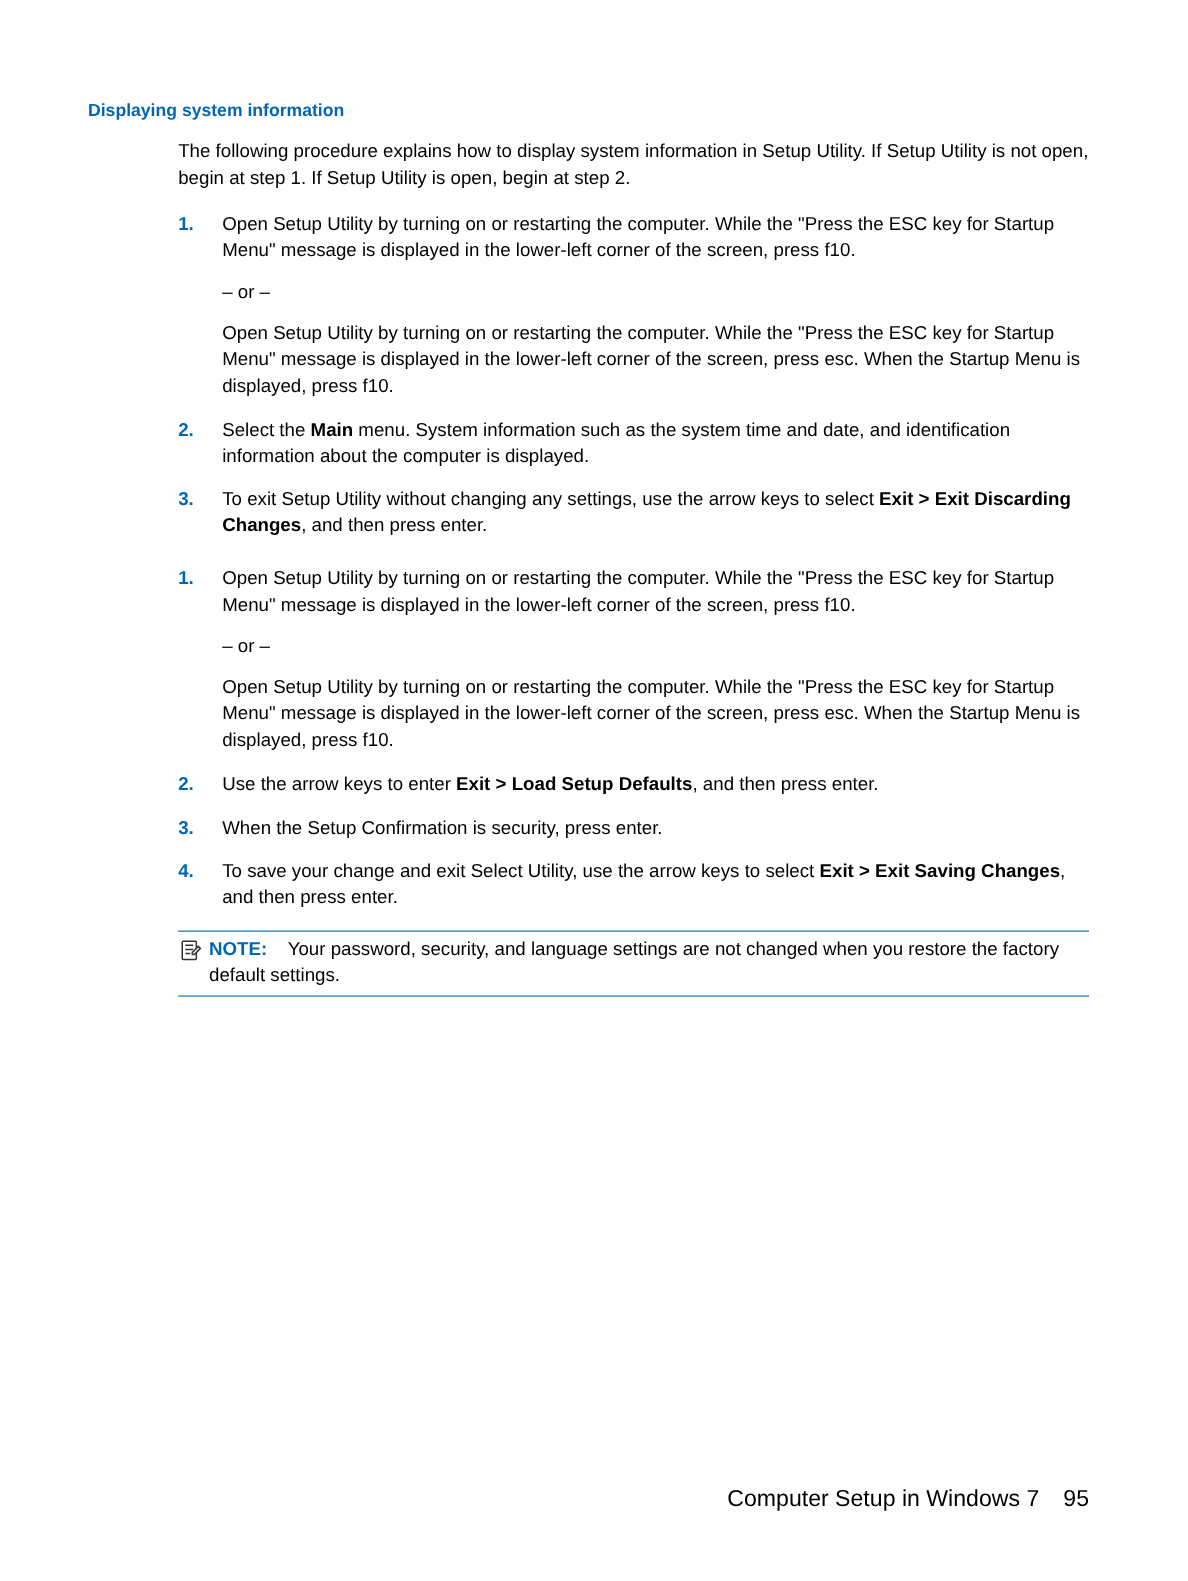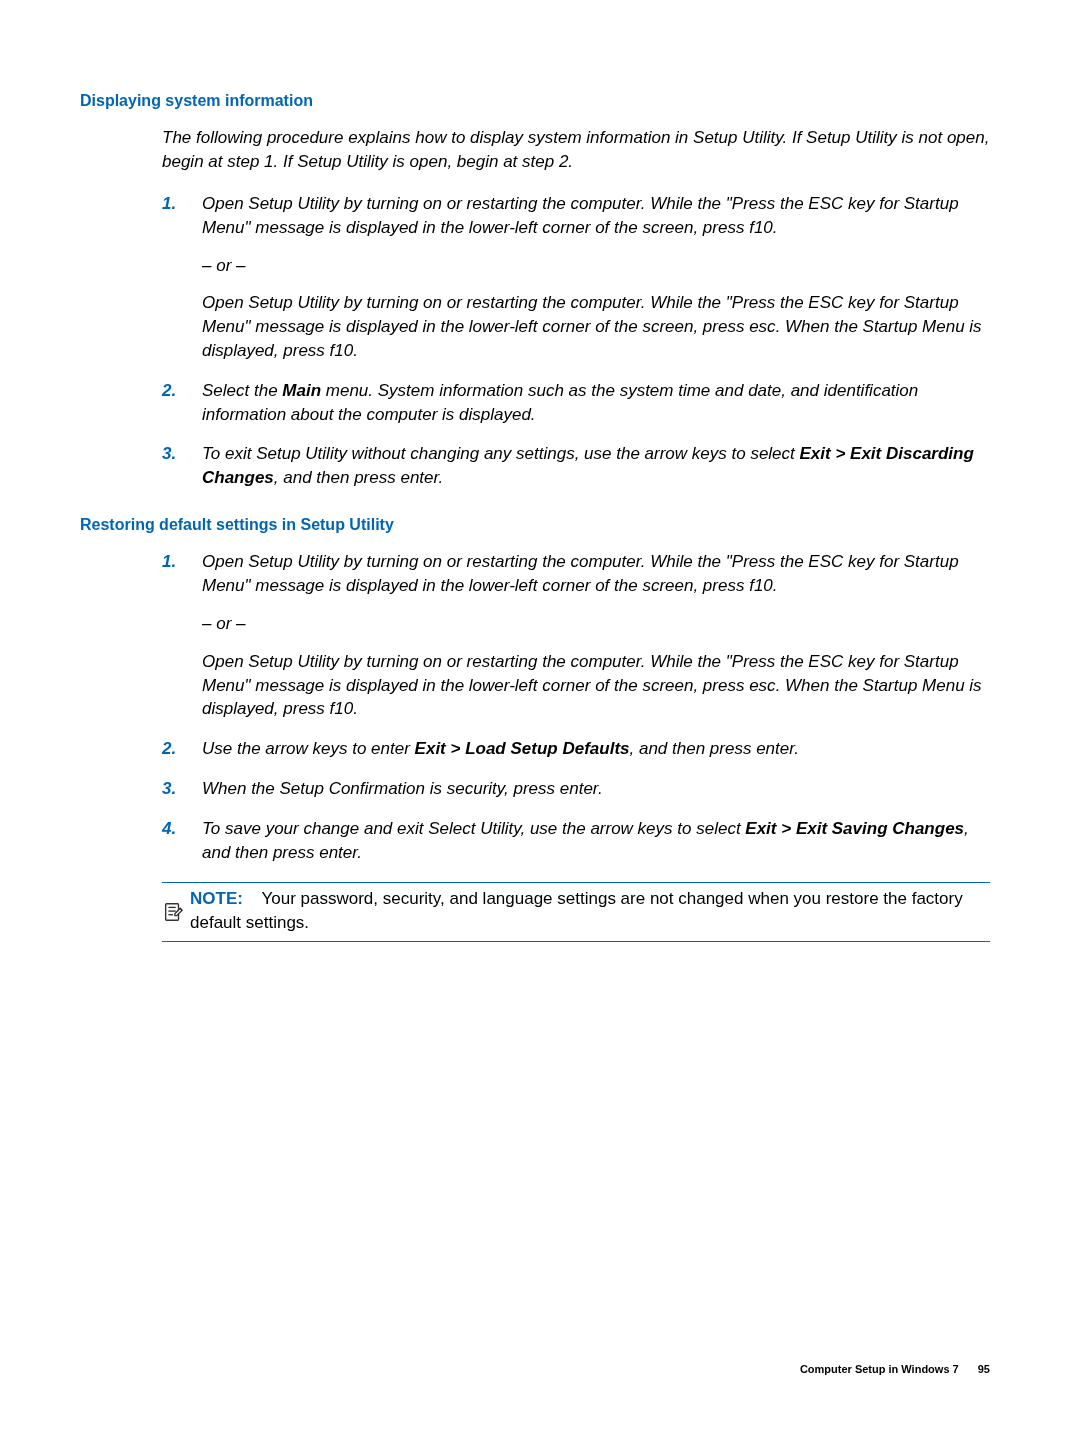--- a/index.html
+++ b/index.html
@@ -15,21 +15,20 @@
     line-height: 1.4;
   }
   .h2 {
     color: #0066b3;
     font-size: 16px;
     font-weight: bold;
     margin-bottom: 14px;
   }
   .content {
     margin-left: 82px;
-    font-style: italic;
   }
   .para { margin-bottom: 18px; }
   ol.steps {
     list-style: none;
     margin-left: 0;
     margin-bottom: 18px;
   }
   ol.steps > li {
     display: flex;
     margin-bottom: 16px;
@@ -45,36 +44,35 @@
   .or { margin: 14px 0; }
   .sub { margin-top: 14px; }
   .section2 { margin-top: 24px; }
   .note-block {
     margin-left: 82px;
     margin-right: 10px;
     border-top: 1px solid #0066b3;
     border-bottom: 1px solid #0066b3;
     padding: 4px 0 6px 0;
     display: flex;
-    align-items: center;
+    align-items: flex-start;
   }
   .note-icon {
     width: 22px;
     margin-right: 6px;
     margin-top: 2px;
     flex-shrink: 0;
   }
   .note-text { flex: 1; }
   .note-label { color: #0066b3; font-weight: bold; }
   .footer {
     position: absolute;
     bottom: 60px;
     right: 90px;
-    font-size: 11px;
-    font-weight: bold;
+    font-size: 21px;
   }
   .pagenum { margin-left: 16px; }
 </style>
 </head>
 <body>
 
 <div class="h2">Displaying system information</div>
 <div class="content">
   <p class="para">The following procedure explains how to display system information in Setup Utility. If Setup Utility is not open, begin at step 1. If Setup Utility is open, begin at step 2.</p>
 
@@ -106,21 +104,20 @@
       <div class="body">
         <p>
           <span>To exit Setup Utility without changing any settings, use the arrow keys to select </span><span class="bold">Exit &gt; Exit Discarding Changes</span><span>, and then press </span><span class="key">enter</span><span>.</span>
         </p>
       </div>
     </li>
   </ol>
 </div>
 
 <div class="section2">
-  <div class="h2">Restoring default settings in Setup Utility</div>
   <div class="content">
 
     <ol class="steps">
       <li>
         <div class="num">1.</div>
         <div class="body">
           <p>
             <span>Open Setup Utility by turning on or restarting the computer. While the "Press the ESC key for Startup Menu" message is displayed in the lower-left corner of the screen, press </span><span class="key">f10</span><span>.</span>
           </p>
           <p class="or">– or –</p>

